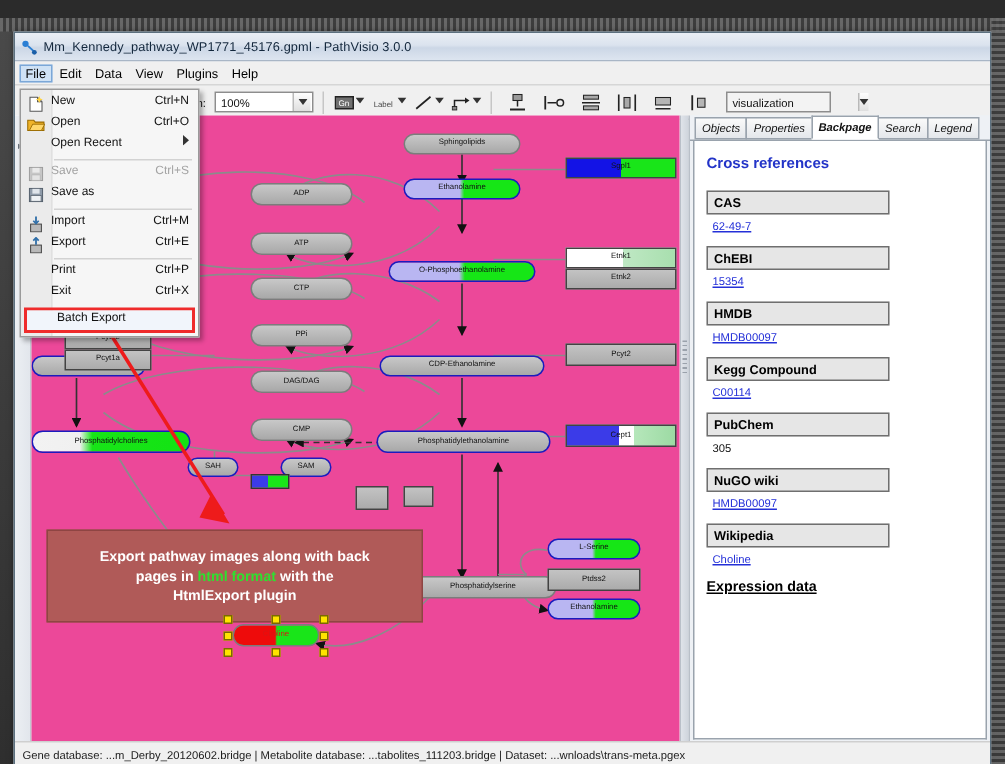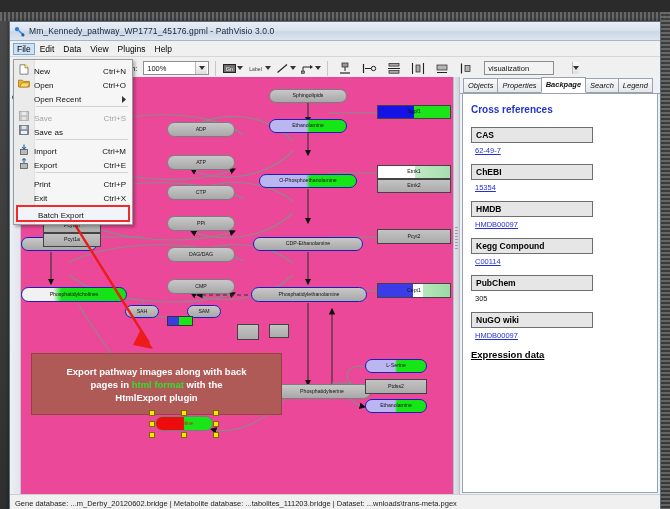--- a/index.html
+++ b/index.html
@@ -81,21 +81,21 @@
   
   #status{position:absolute;left:0;right:0;bottom:0;height:17px;background:#f0f0f0;
           border-top:1px solid #cfcfcf;display:flex;align-items:center;}
   #status-text{font-size:7.5px;color:#1b1b1b;padding-left:5px;white-space:nowrap;}
 
   
   #filemenu{position:absolute;left:3px;top:37px;width:120px;background:#f6f6f6;
             border:1px solid #9a9a9a;box-shadow:2px 2px 3px rgba(0,0,0,.3);z-index:60;
             padding:2px 0;box-sizing:border-box;}
   #filemenu .gutter{position:absolute;left:0;top:0;bottom:0;width:20px;background:#ebebeb;border-right:1px solid #e0e0e0;}
-  .mrow{position:relative;height:14px;display:flex;align-items:flex-end;z-index:2;}
+  .mrow{position:relative;height:14px;display:flex;align-items:flex-start;z-index:2;}
   .mrow .mico{width:20px;height:14px;display:flex;align-items:center;justify-content:center;flex:0 0 auto;}
   .mrow .mlabel{font-size:8px;color:#111;flex:1;}
   .mrow .macc{font-size:8px;color:#111;padding-right:6px;}
   .mrow.dis .mlabel,.mrow.dis .macc{color:#a3a3a3;}
   .mrow .msub{font-size:6px;color:#333;padding-right:6px;}
   .msep{height:1px;background:#d2d2d2;margin:2px 4px 2px 22px;}
   #batch-wrap{position:relative;margin:2px 2px 0 2px;border:2px solid #ef2b2b;}
   #batch-wrap .mrow{background:#f1f5fb;height:13px;}
 
   
@@ -448,20 +448,24 @@
           <div class="xref-val">C00114</div>
         </div>
         <div class="xref-block">
           <div class="xref-head">PubChem</div>
           <div class="xref-val plain">305</div>
         </div>
         <div class="xref-block">
           <div class="xref-head">NuGO wiki</div>
           <div class="xref-val">HMDB00097</div>
         </div>
+        <div class="xref-block">
+          <div class="xref-head">Wikipedia</div>
+          <div class="xref-val">Choline</div>
+        </div>
 
         <div class="expr-title">Expression data</div>
       </div>
     </div>
   </div>
 
   <div id="status">
     <span id="status-text">Gene database: ...m_Derby_20120602.bridge | Metabolite database: ...tabolites_111203.bridge | Dataset: ...wnloads\trans-meta.pgex</span>
   </div>
 

